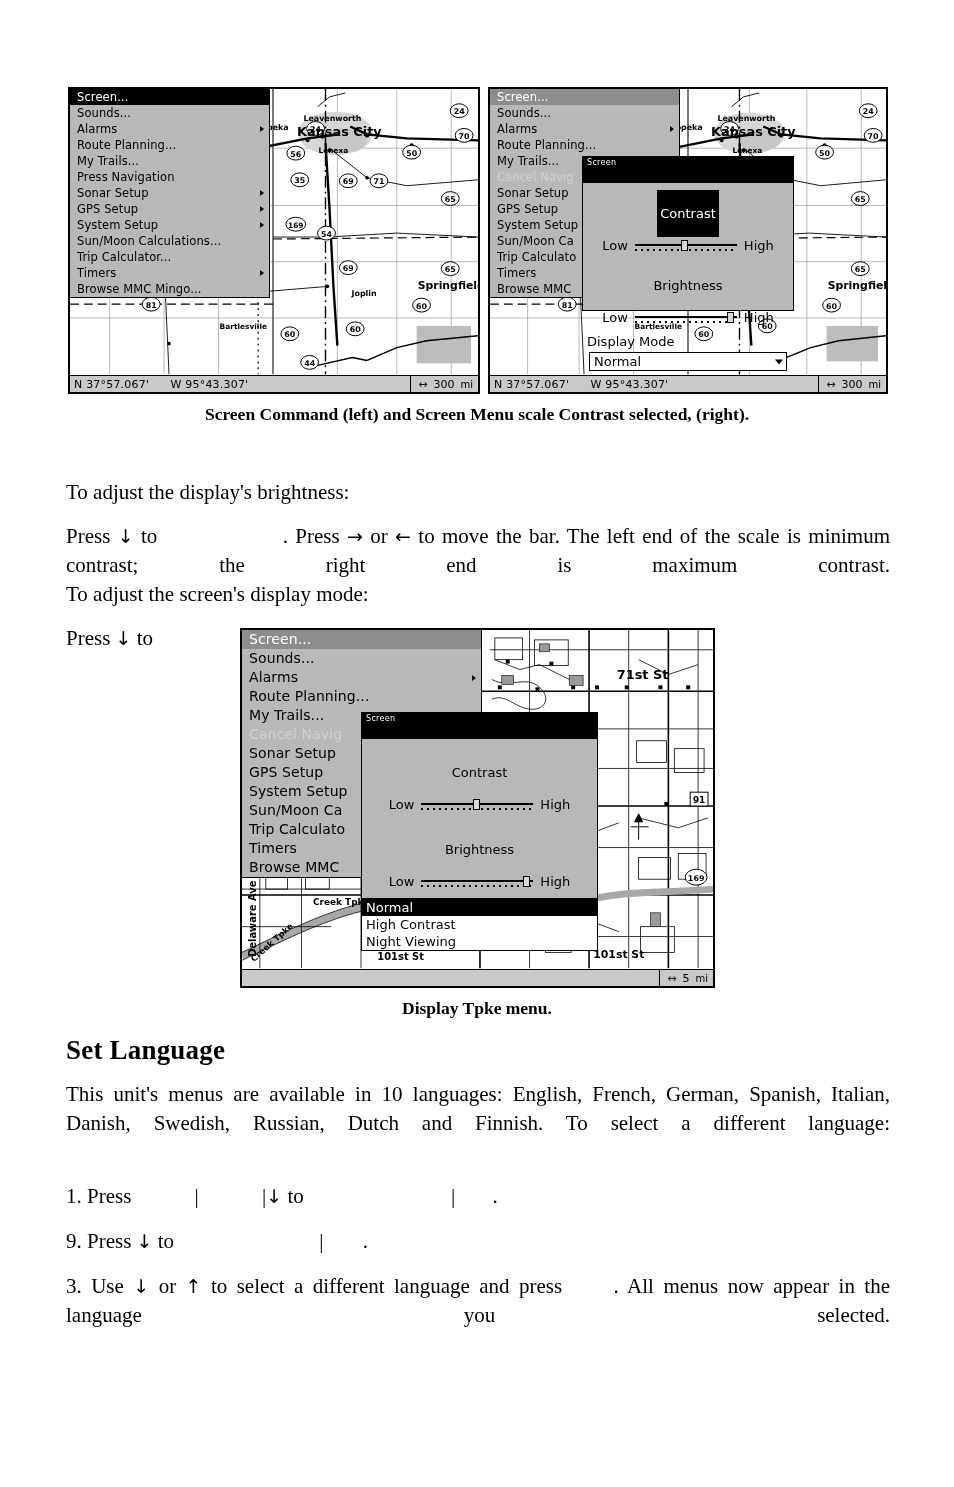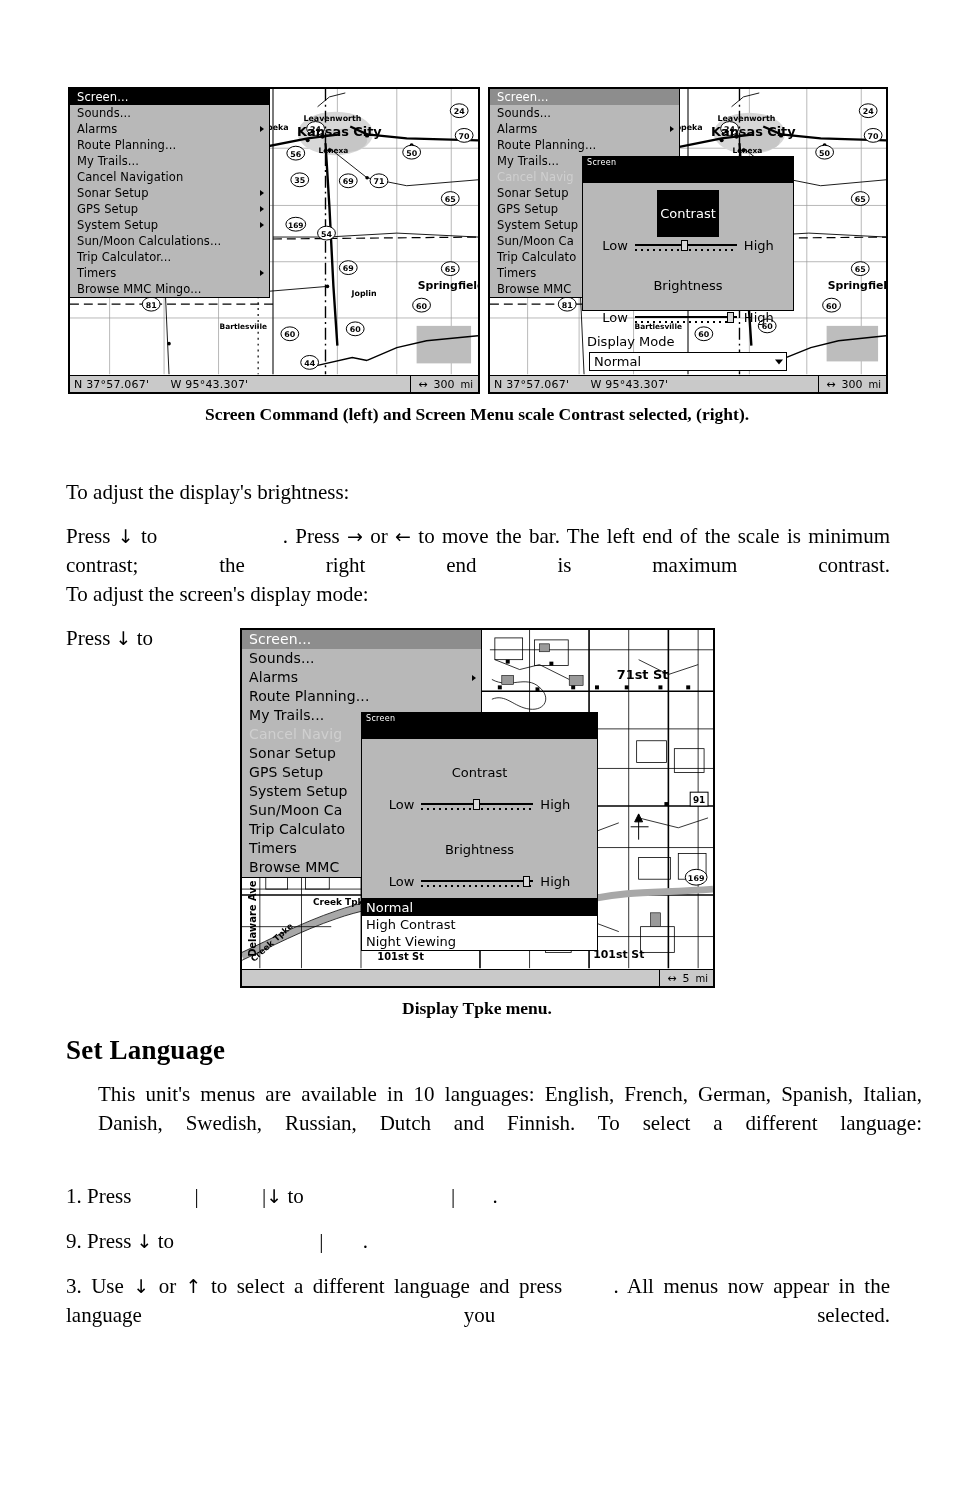--- a/index.html
+++ b/index.html
@@ -361,21 +361,21 @@
       <text class="mlbl" x="175" y="243" font-size="7.5" text-anchor="middle">Bartlesville</text>
     </svg>
   </div>
 
   <div class="menu" style="width:200px;" id="menu-left">
       <div class="menu-item sel"><span>Screen...</span></div>
       <div class="menu-item"><span>Sounds...</span></div>
       <div class="menu-item"><span>Alarms</span><span class="arrow"></span></div>
       <div class="menu-item"><span>Route Planning...</span></div>
       <div class="menu-item"><span>My Trails...</span></div>
-      <div class="menu-item"><span>Cancel Navigation</span></div>
+      <div class="menu-item"><span>Press Navigation</span></div>
       <div class="menu-item"><span>Sonar Setup</span><span class="arrow"></span></div>
       <div class="menu-item"><span>GPS Setup</span><span class="arrow"></span></div>
       <div class="menu-item"><span>System Setup</span><span class="arrow"></span></div>
       <div class="menu-item"><span>Sun/Moon Calculations...</span></div>
       <div class="menu-item"><span>Trip Calculator...</span></div>
       <div class="menu-item"><span>Timers</span><span class="arrow"></span></div>
       <div class="menu-item"><span>Browse MMC Mingo...</span></div>
     </div>
 
   <div class="statusbar">
@@ -788,21 +788,21 @@
       <span>5</span>
       <span class="unit">mi</span>
     </div>
   </div>
 </div>
 
 <div class="caption" style="top:998px;">Display Tpke menu.</div>
 
 <div class="h2" style="top:1035px;">Set Language</div>
 
-<div class="para just" style="top:1080px;margin-left:32px;">This unit's menus are available in 10 languages: English, French, German, Spanish, Italian, Danish, Swedish, Russian, Dutch and Finnish. To select a different language:</div>
+<div class="para just" style="top:1080px;">This unit's menus are available in 10 languages: English, French, German, Spanish, Italian, Danish, Swedish, Russian, Dutch and Finnish. To select a different language:</div>
 
 <div class="para" style="top:1182px;">
   <span>1. Press</span>
   <span class="gap" style="width:58px;"></span><span>|</span>
   <span class="gap" style="width:58px;"></span><span>|</span><span class="arr">↓</span>
   <span>to</span>
   <span class="gap" style="width:142px;"></span><span>|</span>
   <span class="gap" style="width:32px;"></span><span>.</span>
 </div>
 

